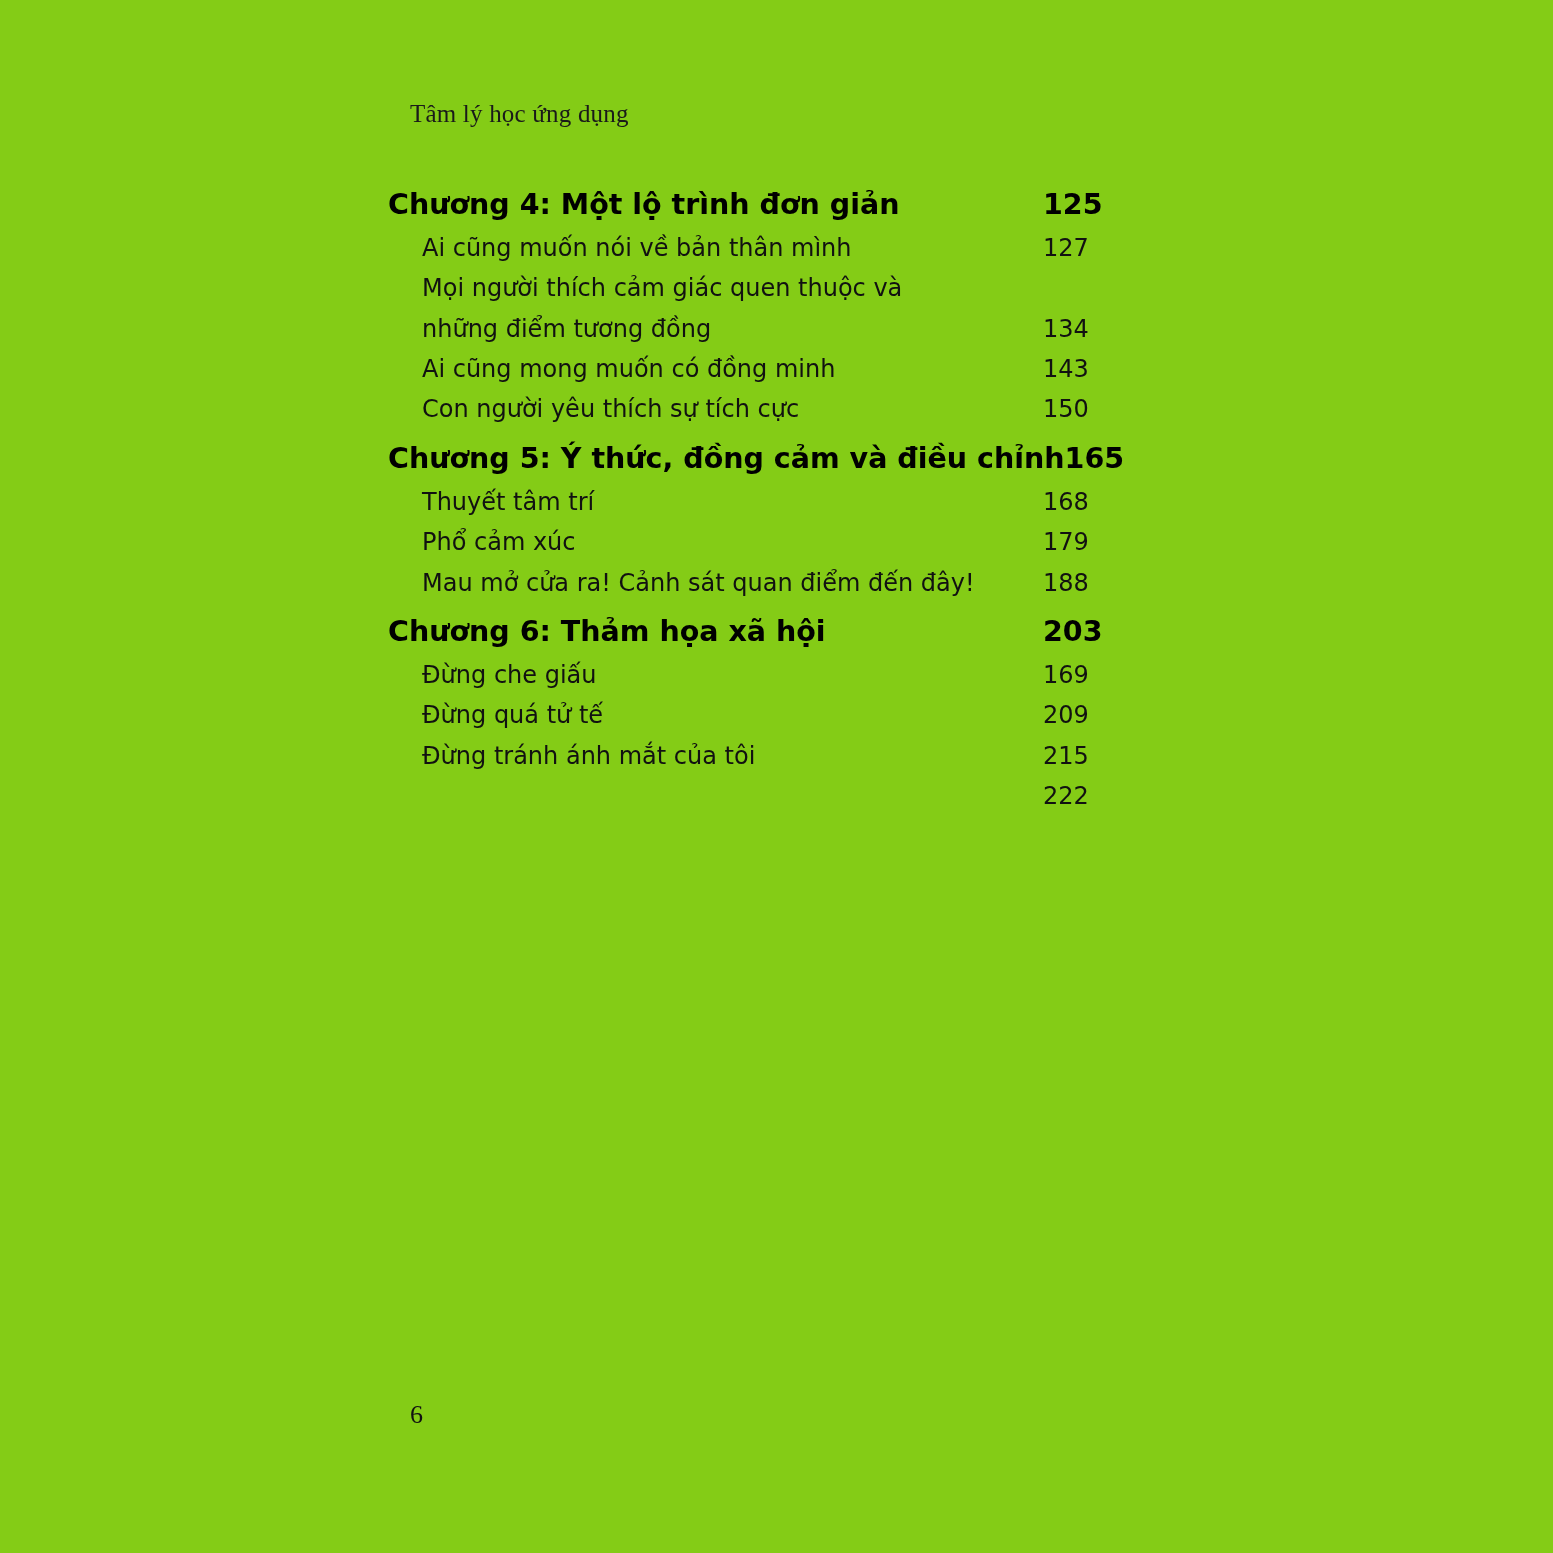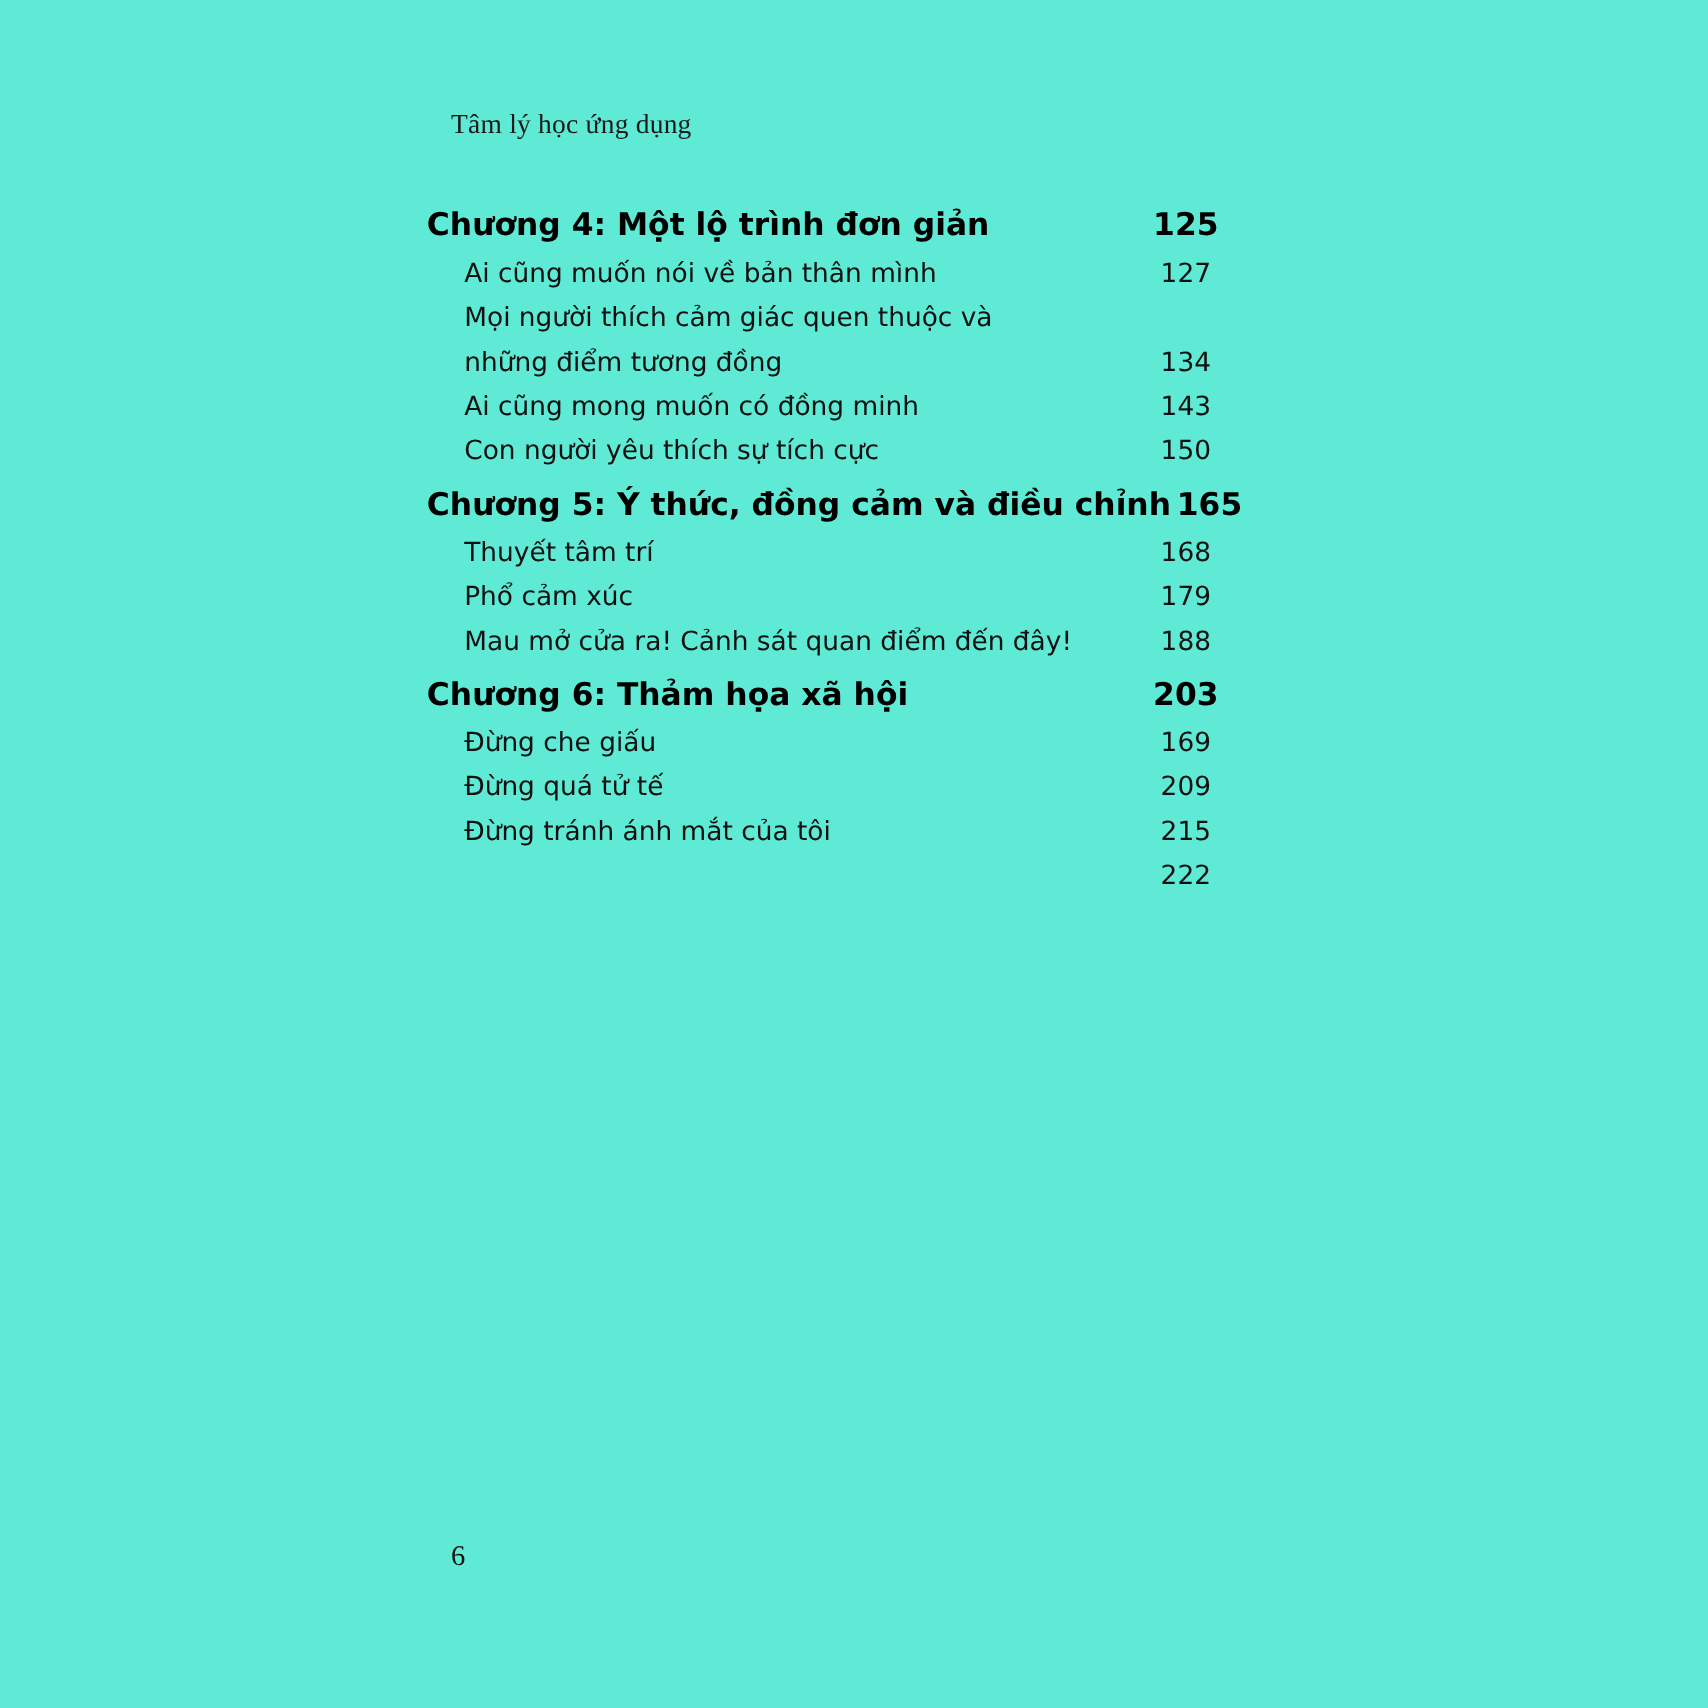--- a/index.html
+++ b/index.html
@@ -11,21 +11,21 @@
     height: 1553px;
     background: #ffffff;
     font-family: "DejaVu Sans", sans-serif;
     color: #000000;
     overflow: hidden;
     position: relative;
   }
   .page {
     position: absolute;
     inset: 0;
-    background: #5eead4;
+    background: #84cc16;
   }
   .running-head {
     position: absolute;
     left: 410px;
     top: 100px;
     font-family: "Liberation Serif", serif;
     font-size: 25px;
     color: #1a1a1a;
     letter-spacing: 0.2px;
   }
@@ -74,21 +74,21 @@
     letter-spacing: 1.5px;
     color: #000;
     font-size: 27px;
   }
   .chapter-row .leader {
     font-weight: normal;
     letter-spacing: 1.2px;
   }
   .pageno {
     flex: 0 0 auto;
-    text-align: center;
+    text-align: left;
     min-width: 70px;
   }
   .chapter-row .pageno {
     font-weight: bold;
   }
   .nolead {
     flex: 1 1 auto;
   }
   .folio {
     position: absolute;

